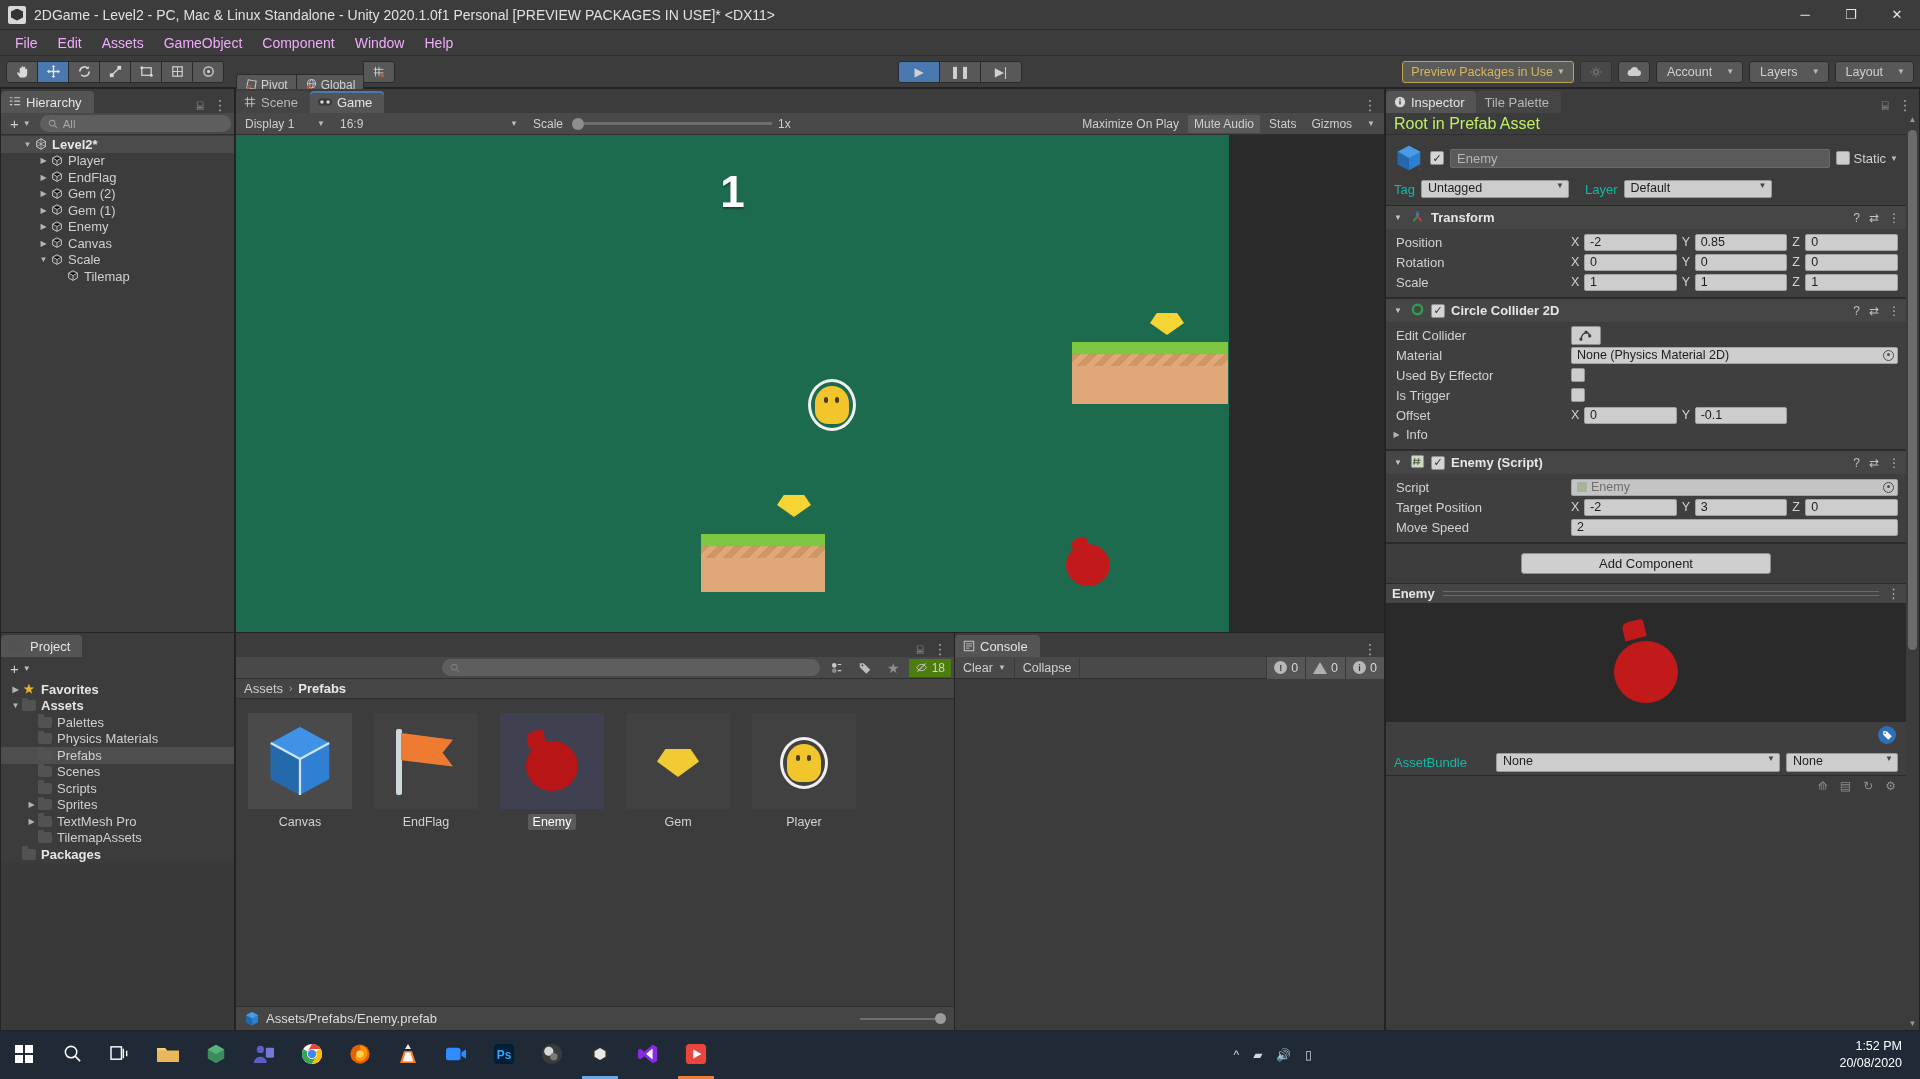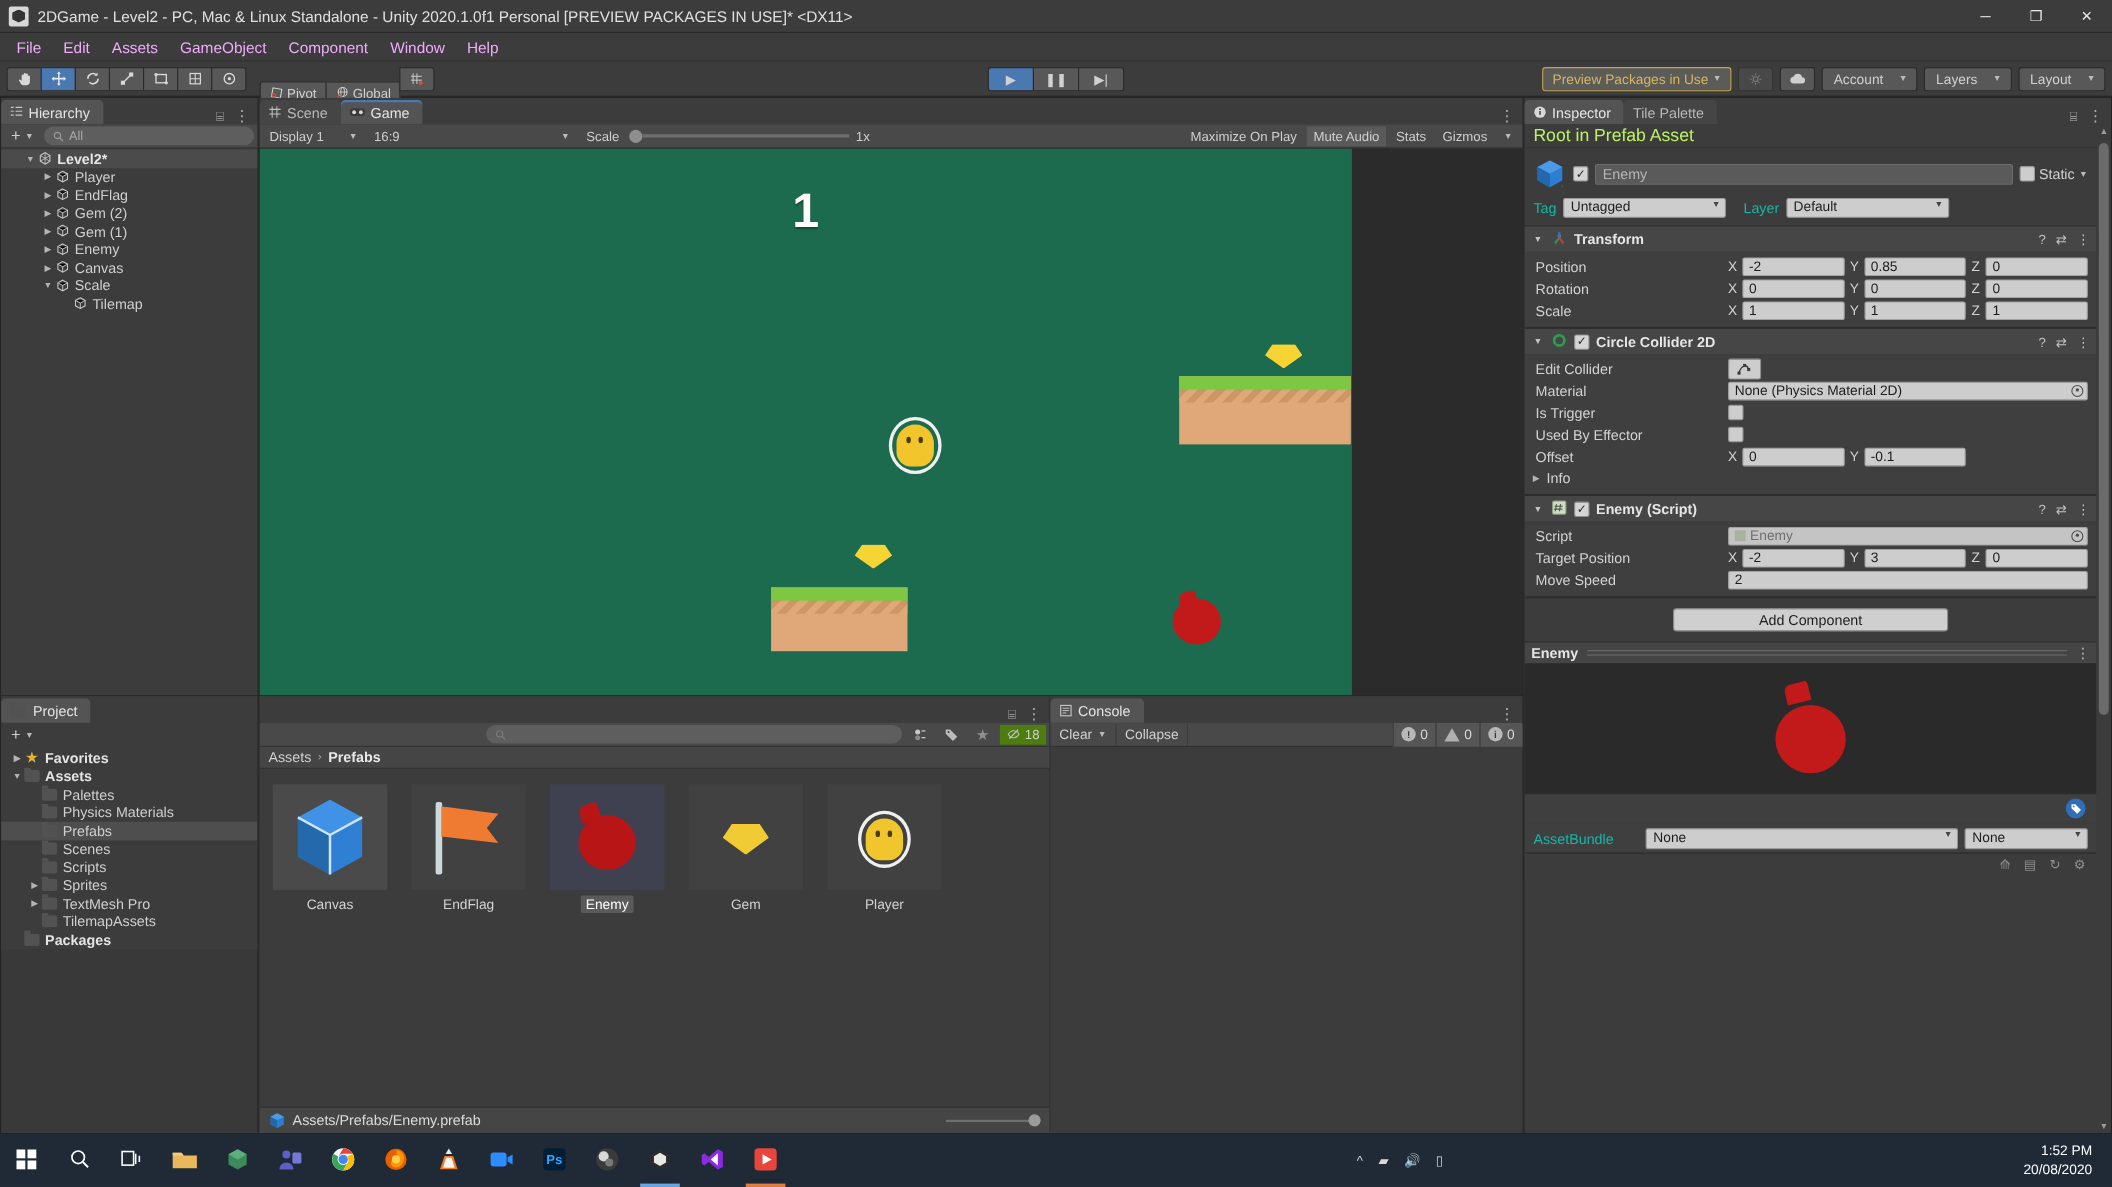--- a/index.html
+++ b/index.html
@@ -1027,25 +1027,25 @@
                       </span>
                     </div>
                     <div class="field-row">
                       <span class="field-label">Material</span>
                       <span class="input wide obj">
                         <span>None (Physics Material 2D)</span>
                         <span class="objdot"></span>
                       </span>
                     </div>
                     <div class="field-row">
+                      <span class="field-label">Used By Effector</span>
+                      <span class="cbox"></span>
+                    </div>
+                    <div class="field-row">
                       <span class="field-label">Is Trigger</span>
-                      <span class="cbox"></span>
-                    </div>
-                    <div class="field-row">
-                      <span class="field-label">Used By Effector</span>
                       <span class="cbox"></span>
                     </div>
                     <div class="field-row">
                       <span class="field-label">Offset</span>
                       <div class="vec3">
                         <div class="vec-item">
                           <span class="ax">X</span>
                           <span class="input">0</span>
                         </div>
                         <div class="vec-item">

